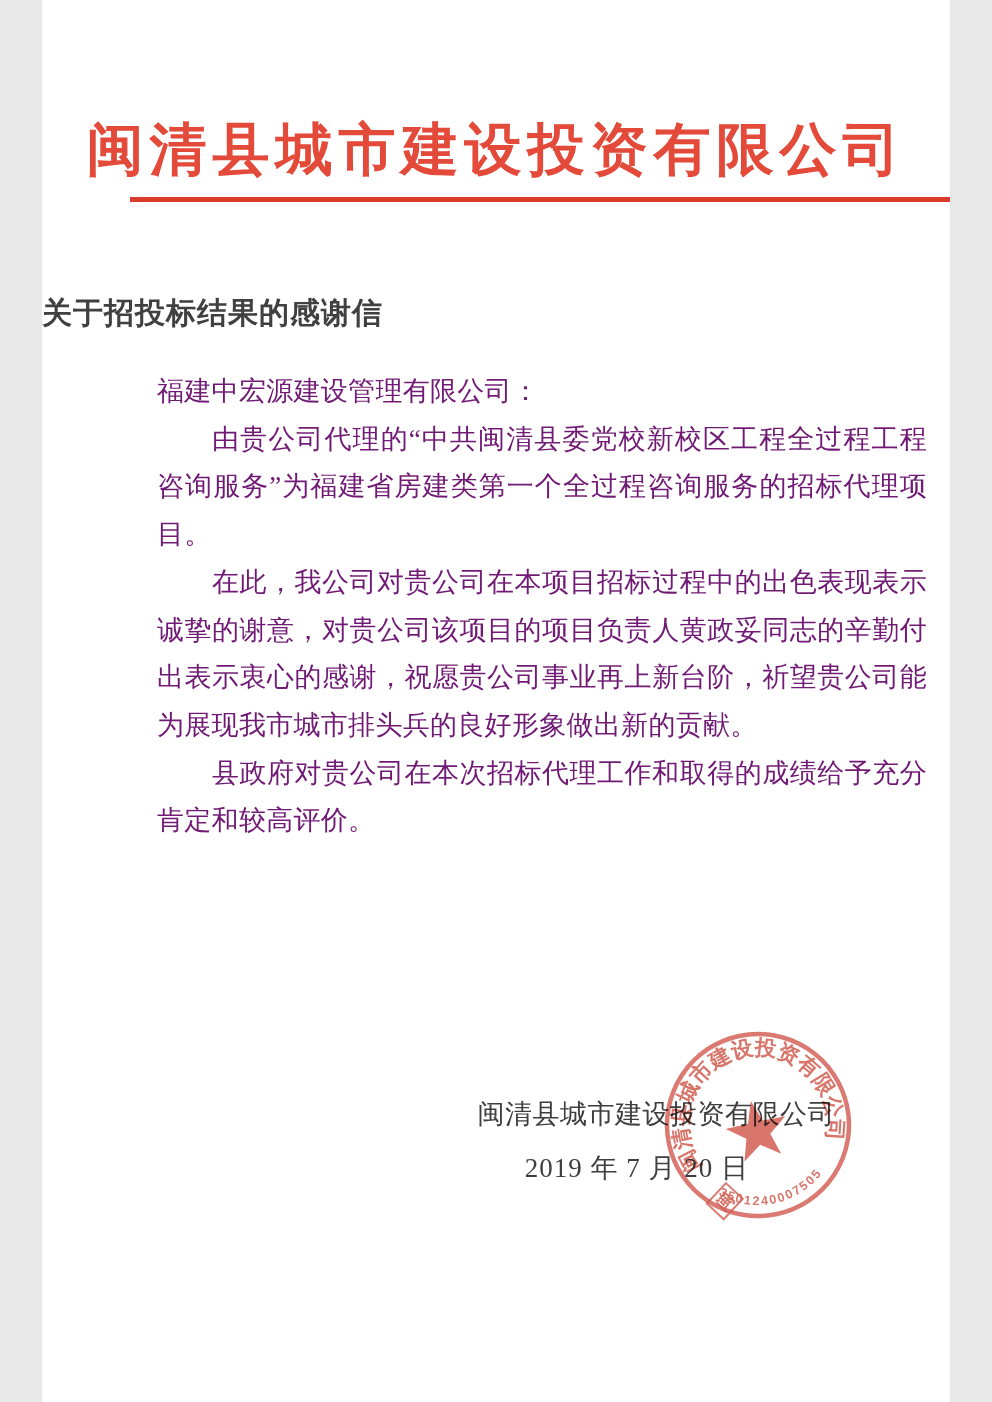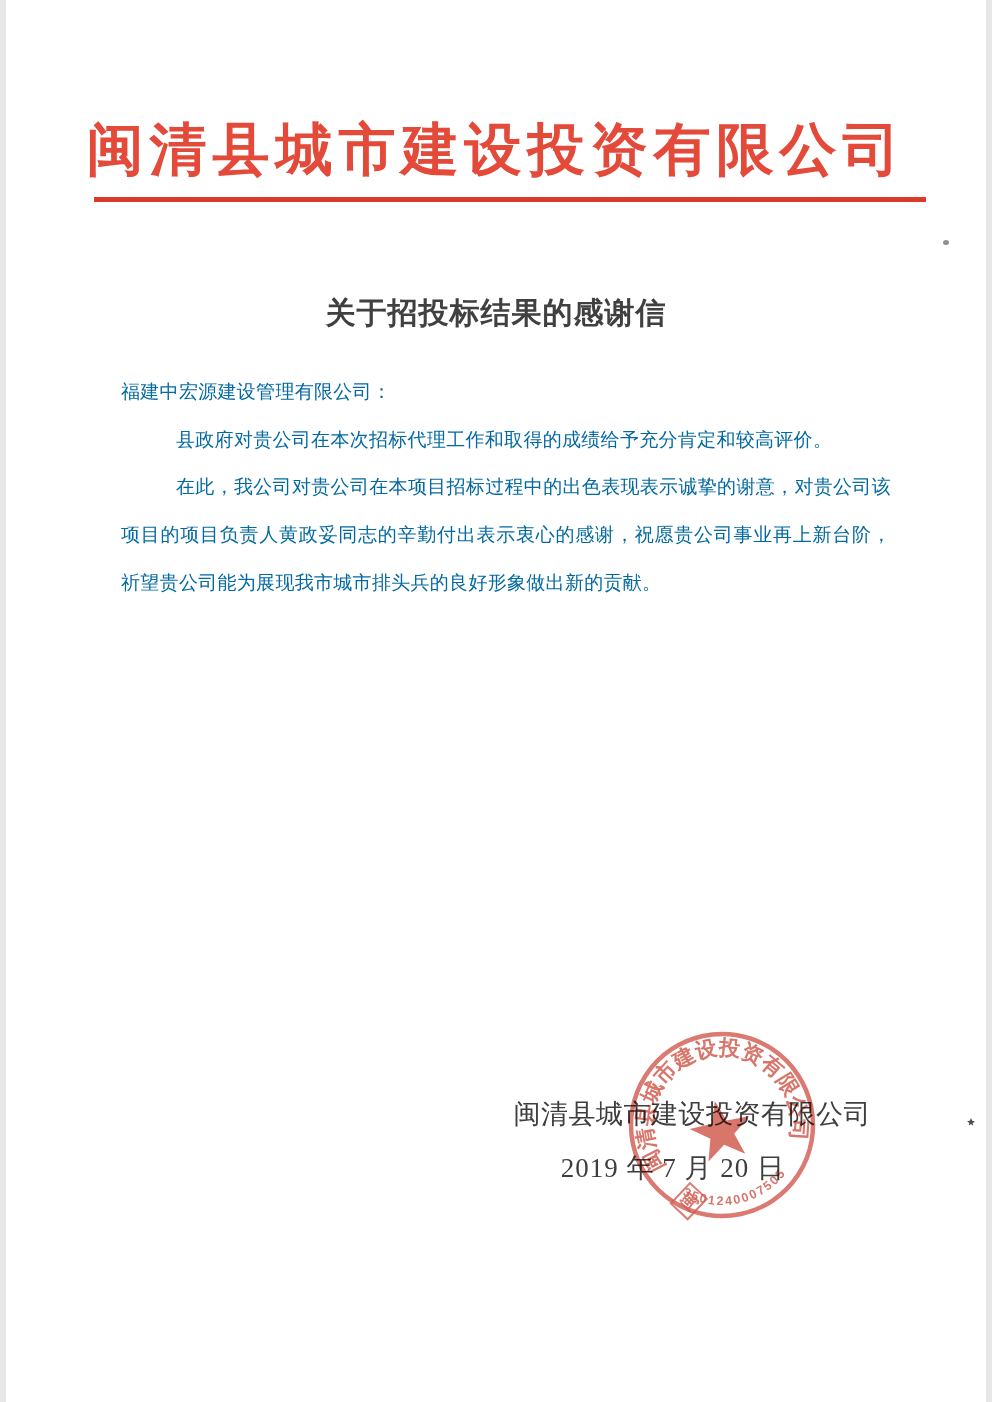--- a/index.html
+++ b/index.html
@@ -1,18 +1,18 @@
 <!DOCTYPE html>
 <html><head>
 <meta charset="utf-8">
 <style>
   html, body { margin: 0; padding: 0; background: #e8e8e8; }
   .page {
     position: relative;
-    width: 980px;
+    width: 908px;
     height: 1402px;
     margin: 0 auto;
     background: #ffffff;
     overflow: hidden;
     font-family: "Liberation Serif", "DejaVu Serif", serif;
   }
   .letterhead {
     position: absolute;
     top: 112px;
     left: 0;
@@ -32,36 +32,35 @@
     width: 832px;
     height: 5px;
     background: #dc3a2a;
   }
   .doc-title {
     position: absolute;
     top: 293px;
     left: 0;
     width: 100%;
     margin: 0;
-    text-align: center;
     font-family: "Liberation Sans", "DejaVu Sans", sans-serif;
     font-size: 30px;
     font-weight: 700;
     letter-spacing: 1px;
     color: #404040;
   }
   .body-text {
     position: absolute;
     top: 368px;
     left: 115px;
     width: 770px;
-    font-size: 19px;
+    font-size: 27px;
     line-height: 47.7px;
     letter-spacing: 0.3px;
-    color: #0369a1;
+    color: #701a75;
     text-align: justify;
     text-justify: inter-character;
   }
   .body-text p { margin: 0; }
   .body-text p.indent { text-indent: 55px; }
   .signature {
     position: absolute;
     top: 1096px;
     right: 115px;
     font-size: 27px;
@@ -100,22 +99,23 @@
 <div class="page">
 
   <div class="letterhead" style="color: rgb(227, 74, 58);">闽清县城市建设投资有限公司</div>
 
   <div class="letterhead-rule" style="background: rgb(220, 58, 42);"></div>
 
   <h1 class="doc-title">关于招投标结果的感谢信</h1>
 
   <div class="body-text">
     <p>福建中宏源建设管理有限公司：</p>
+    <p class="indent">由贵公司代理的“中共闽清县委党校新校区工程全过程工程咨询服务”为福建省房建类第一个全过程咨询服务的招标代理项目。</p>
+    <p class="indent">在此，我公司对贵公司在本项目招标过程中的出色表现表示诚挚的谢意，对贵公司该项目的项目负责人黄政妥同志的辛勤付出表示衷心的感谢，祝愿贵公司事业再上新台阶，祈望贵公司能为展现我市城市排头兵的良好形象做出新的贡献。</p>
     <p class="indent">县政府对贵公司在本次招标代理工作和取得的成绩给予充分肯定和较高评价。</p>
-    <p class="indent">在此，我公司对贵公司在本项目招标过程中的出色表现表示诚挚的谢意，对贵公司该项目的项目负责人黄政妥同志的辛勤付出表示衷心的感谢，祝愿贵公司事业再上新台阶，祈望贵公司能为展现我市城市排头兵的良好形象做出新的贡献。</p>
   </div>
 
   <div class="signature">闽清县城市建设投资有限公司</div>
 
   <div class="sign-date">2019 年 7 月 20 日</div>
 
   <svg class="seal" viewBox="0 0 200 200">
     <circle cx="100" cy="100" r="91" fill="none" stroke="#cb4639" stroke-width="4.5" opacity="0.82"></circle>
     <defs>
       <path id="sealTopArc" d="M 42.7 140.2 A 70 70 0 1 1 157.3 140.2" fill="none"></path>

